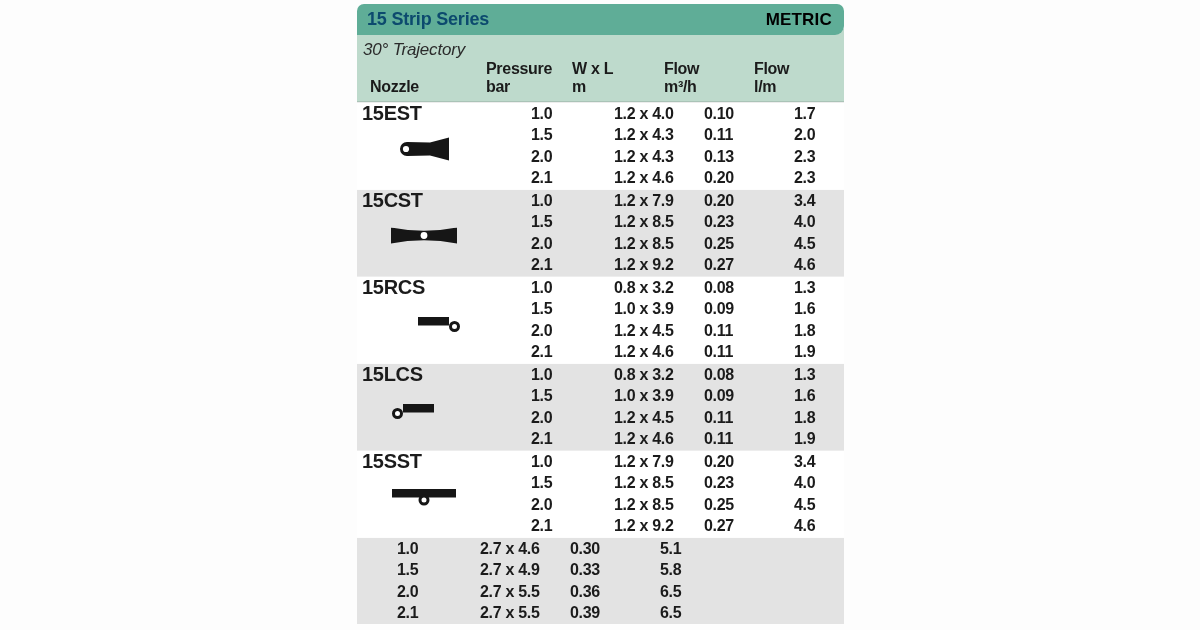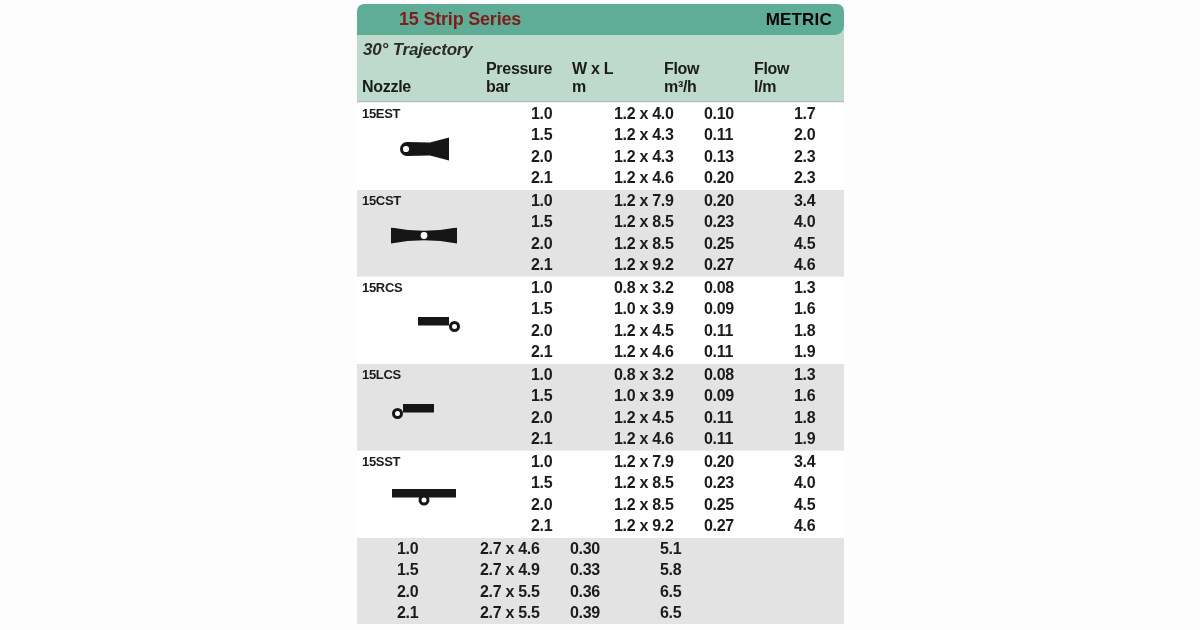--- a/index.html
+++ b/index.html
@@ -15,60 +15,60 @@
     color:var(--text,#1b1b1b);
   }
   
   .titlebar{
     height:31px;flex:0 0 31px;background:var(--header-green,#5fad97);
     border-radius:7px 7px 9px 0;
     display:flex;align-items:center;justify-content:space-between;
     padding:0 12px 0 10px;box-sizing:border-box;
   }
   .titlebar .title{
-    color:#7f1d1d;font-weight:700;font-size:18px;letter-spacing:-0.2px;margin-left:32px;
+    color:#0c4a6e;font-weight:700;font-size:18px;letter-spacing:-0.2px;
   }
   .titlebar .metric{
     color:#000000;font-weight:700;font-size:17px;letter-spacing:0.2px;
   }
   
   .band{
     height:73px;flex:0 0 73px;background:var(--band-green,#bedacc);
     display:flex;flex-direction:column;justify-content:space-between;
     box-sizing:border-box;padding:5px 0 3px 0;
     border-bottom:1px solid rgba(0,0,0,0.10);
     margin-top:-6px;padding-top:11px; 
     position:relative;z-index:-0; 
   }
   .sheet{z-index:0;}
   .titlebar{position:relative;z-index:2;}
   .trajectory{
-    font-style:italic;font-weight:700;font-size:17px;color:#2b2b2b;
+    font-style:italic;font-weight:400;font-size:17px;color:#2b2b2b;
     padding-left:6px;letter-spacing:-0.2px;
   }
   .colheads{
     display:grid;grid-template-columns:129px 86px 92px 90px 90px;
     line-height:1.12;padding-bottom:2px;
   }
   .ch{font-weight:700;font-size:16px;letter-spacing:-0.3px;}
   .ch .ch-top{min-height:18px;}
-  .ch-nozzle{padding-left:5px;display:flex;flex-direction:column;justify-content:center;}
+  .ch-nozzle{padding-left:13px;display:flex;flex-direction:column;justify-content:center;}
   
   #sections{flex:1;display:flex;flex-direction:column;}
   .section{
     flex:1;display:flex;background:#ffffff;
     border-top:1px solid rgba(0,0,0,0.07);
     box-sizing:border-box;
   }
   .section.shaded{background:var(--row-gray,#e3e3e3);border-top-color:rgba(255,255,255,0.9);}
   .nozzle-cell{
     width:134px;flex:0 0 134px;position:relative;box-sizing:border-box;
   }
   .nozzle-name{
-    font-weight:700;font-size:13px;letter-spacing:-0.3px;
+    font-weight:700;font-size:20px;letter-spacing:-0.3px;
     padding-left:5px;height:21.5px;display:flex;align-items:center;
   }
   .nozzle-icon{
     position:absolute;left:67px;top:53%;transform:translate(-50%,-50%);
     line-height:0;
   }
   .nozzle-icon.offset-right{margin-left:16px;}
   .nozzle-icon.offset-left{margin-left:-12px;}
   .rows{flex:1;display:flex;flex-direction:column;margin-left:40px;}
   .row{

